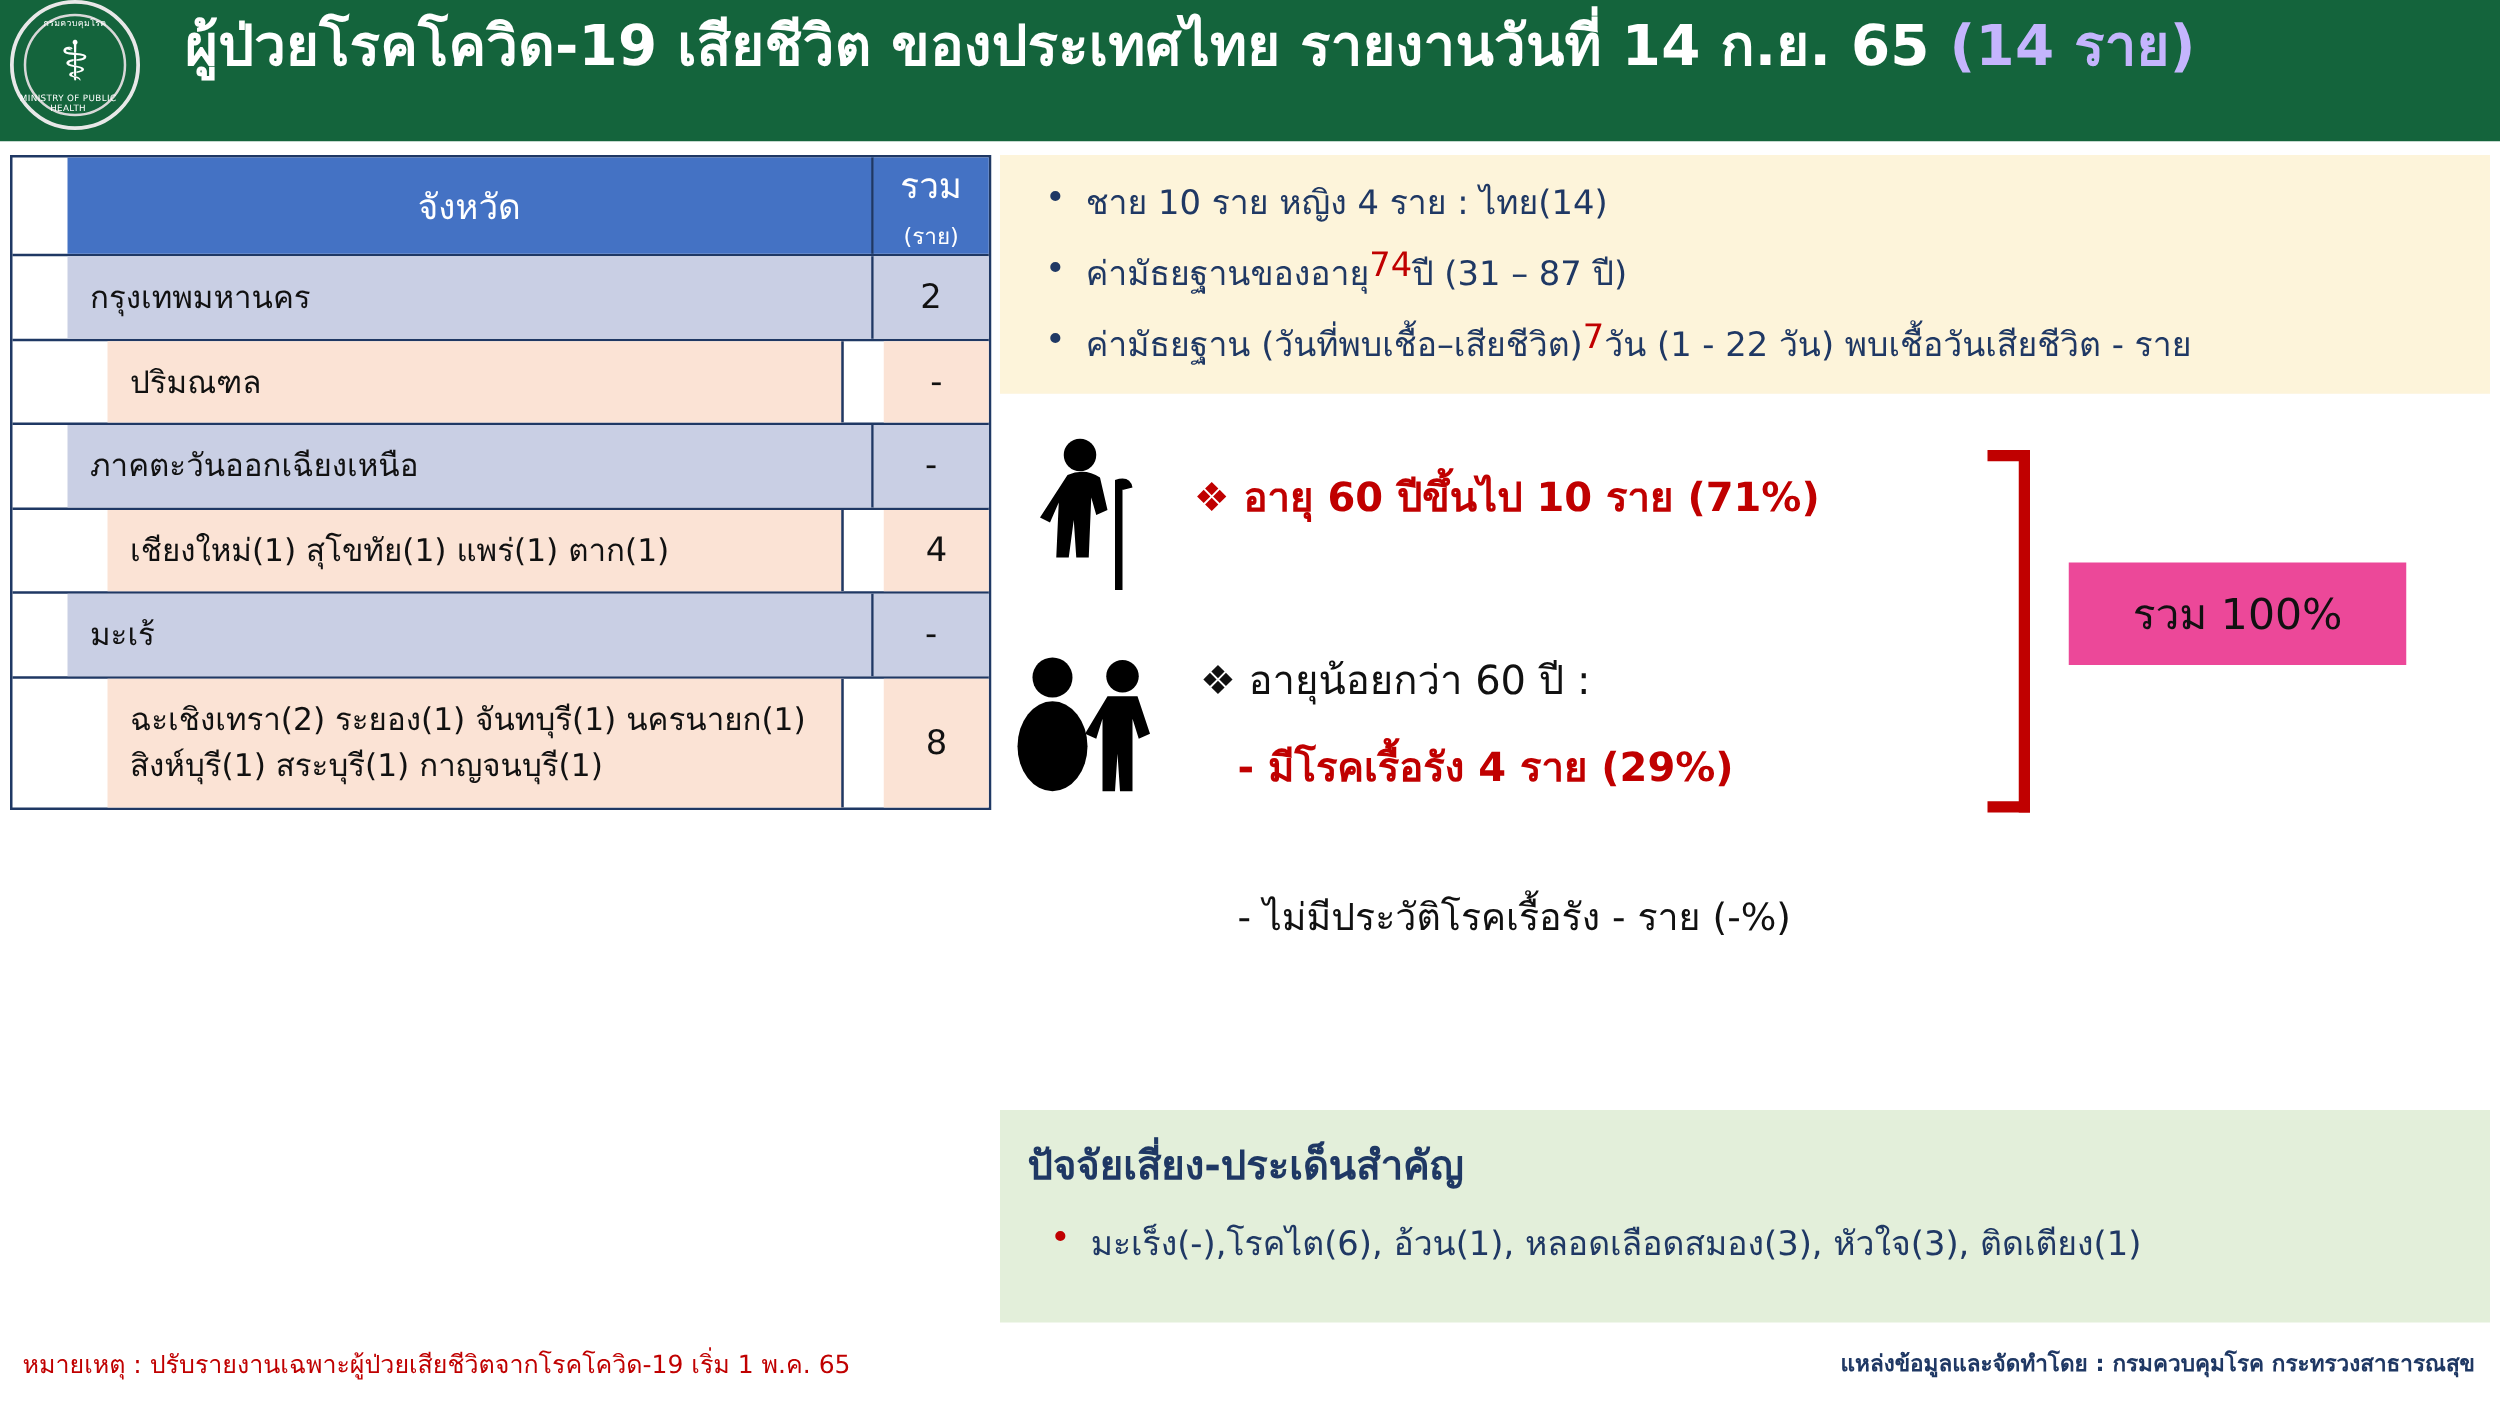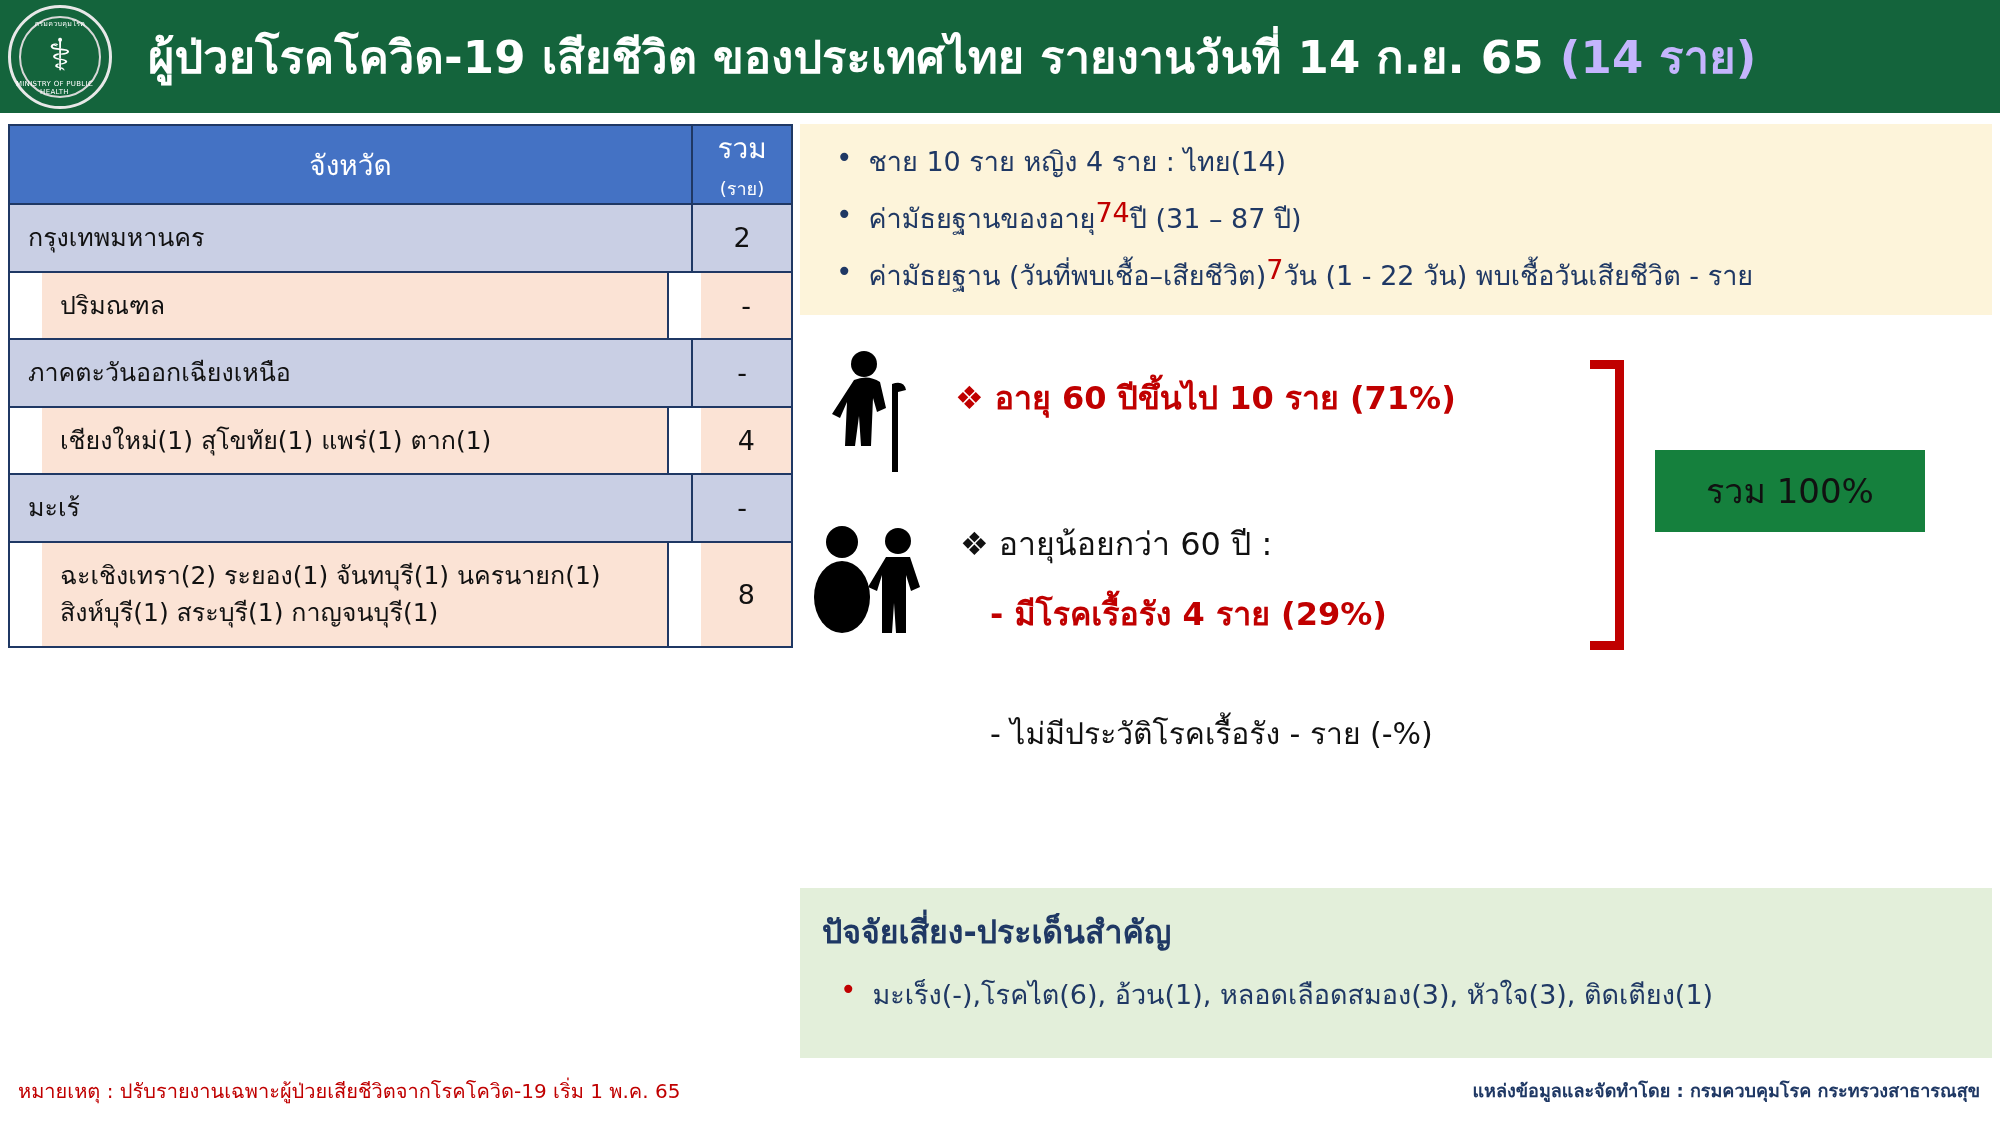--- a/index.html
+++ b/index.html
@@ -12,21 +12,20 @@
     position: relative;
   }
 
   
   .header {
     position: absolute;
     left: 0; top: 0;
     width: 2000px; height: 113px;
     background: #14643c;
     display: flex;
-    align-items: center;
   }
   .logo {
     width: 104px; height: 104px;
     margin-left: 8px;
     border-radius: 50%;
     background: #14643c;
     border: 3px solid #e8e8e8;
     display: flex; align-items: center; justify-content: center;
     position: relative;
     flex: 0 0 auto;
@@ -77,20 +76,21 @@
   .table {
     position: absolute;
     left: 8px; top: 124px;
     width: 785px;
     border: 2px solid #1f3864;
     border-collapse: collapse;
   }
   .table .row {
     display: flex;
     border-bottom: 2px solid #1f3864;
+    padding-left: 44px;
   }
   .table .row:last-child { border-bottom: none; }
   .cell-prov {
     width: 683px;
     padding: 14px 18px;
     display: flex;
     align-items: center;
     font-size: 25px;
     color: #111111;
     border-right: 2px solid #1f3864;
@@ -192,21 +192,21 @@
     position: absolute;
     left: 790px; top: 10px;
     width: 34px; height: 290px;
     border: 9px solid #c00000;
     border-left: none;
   }
   .total-box {
     position: absolute;
     left: 855px; top: 100px;
     width: 270px; height: 82px;
-    background: #15803d;
+    background: #ec4899;
     display: flex; align-items: center; justify-content: center;
     font-size: 34px;
     color: #111111;
   }
 
   
   .risk-box {
     position: absolute;
     left: 800px; top: 888px;
     width: 1192px;

